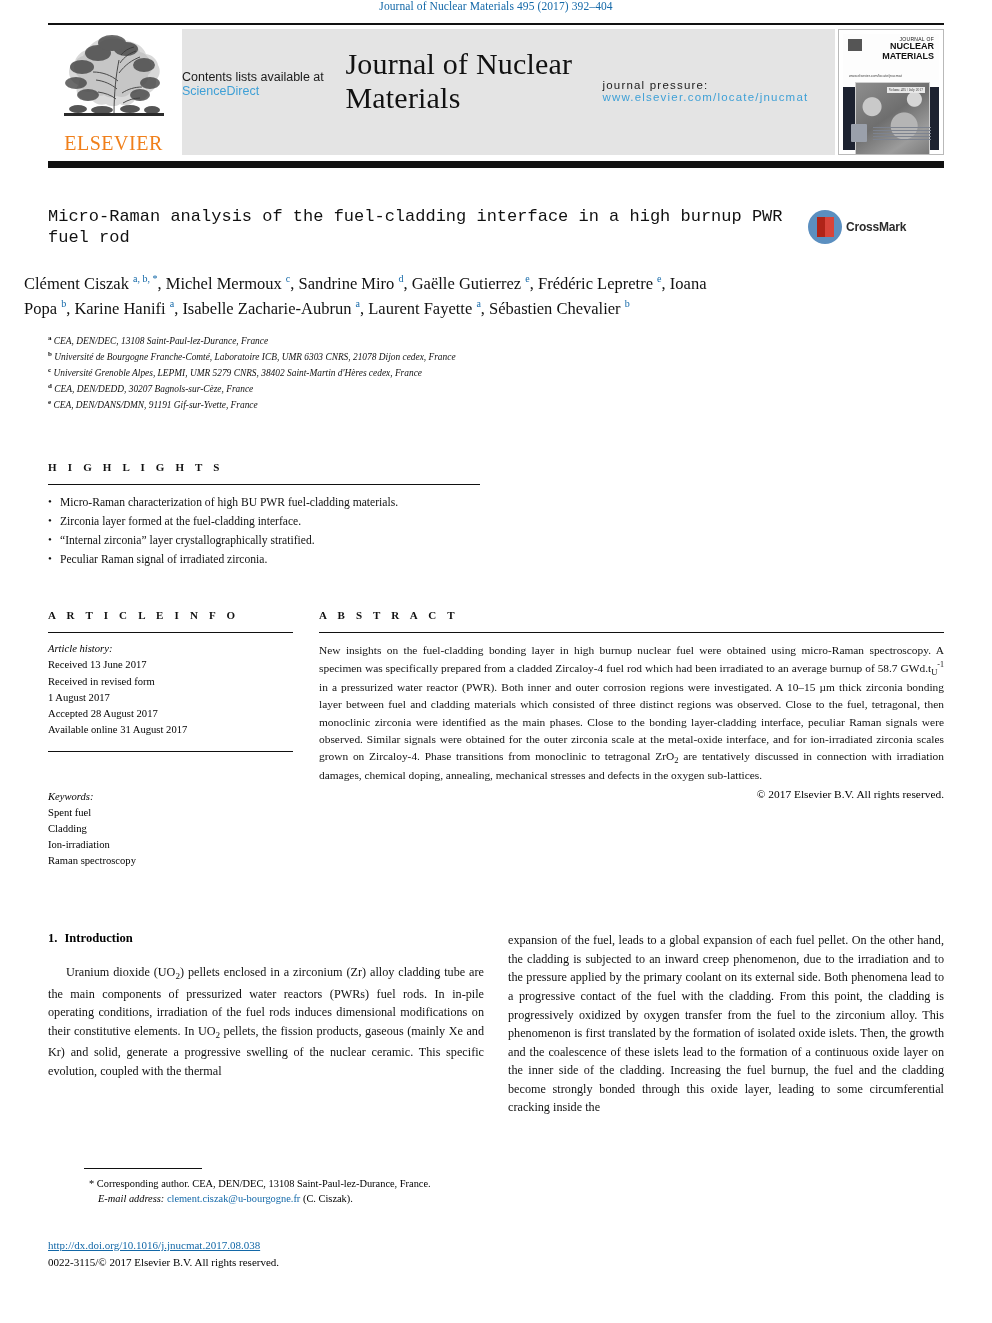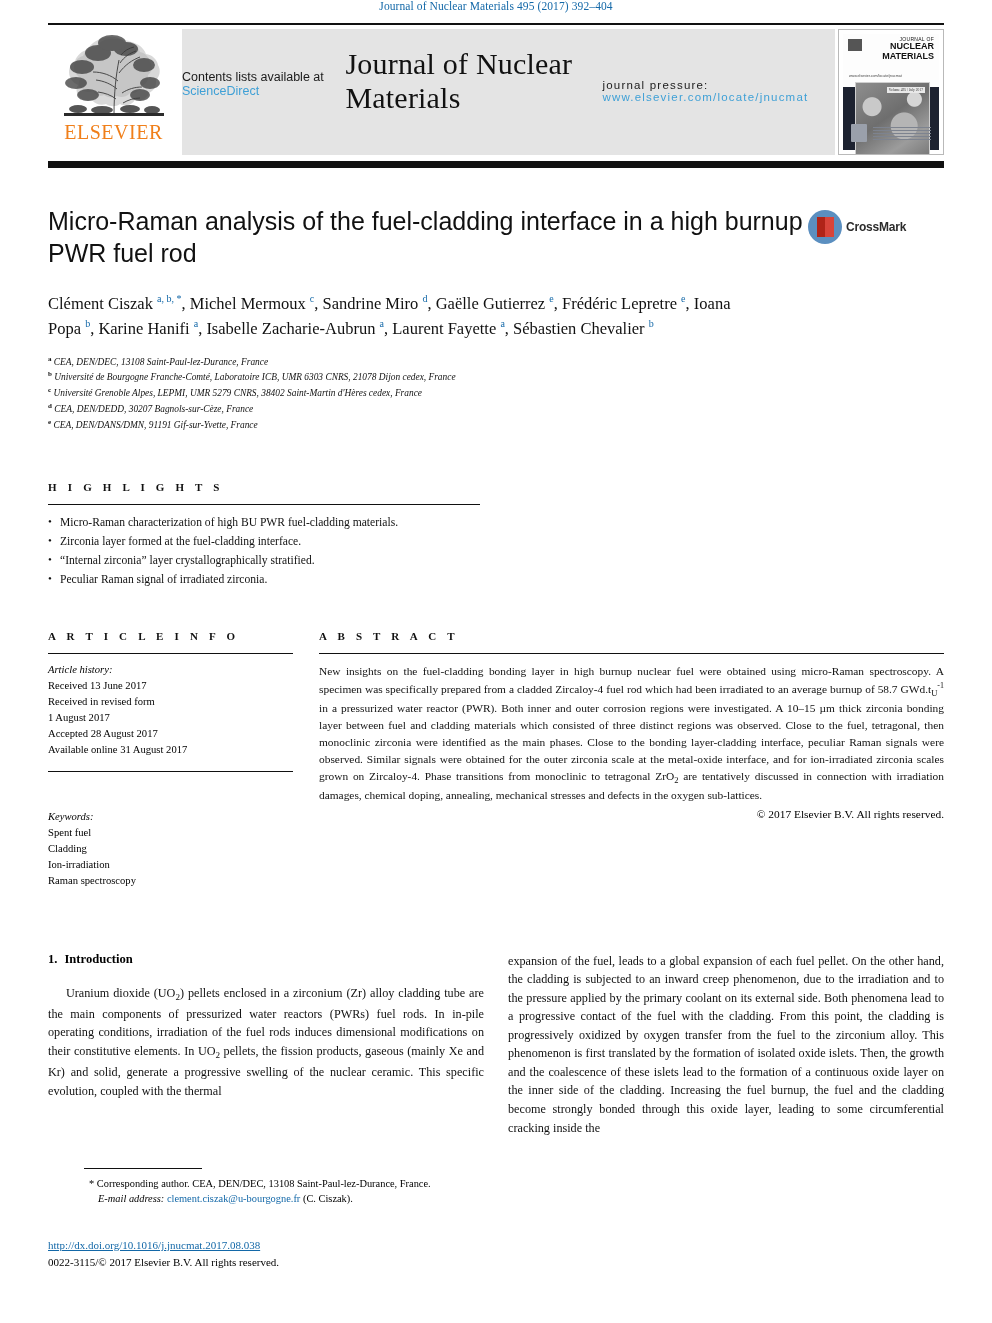--- a/index.html
+++ b/index.html
@@ -39,21 +39,21 @@
     display: flex;
     align-items: stretch;
     height: 126px;
   }
   .elsevier-logo {
     width: 131px;
     flex: 0 0 131px;
     display: flex;
     flex-direction: column;
     align-items: center;
-    justify-content: flex-start;
+    justify-content: space-between;
     padding-bottom: 2px;
   }
   .tree-svg { display:block; }
   .elsevier-word {
     font-family: "Liberation Serif", serif;
     font-size: 20px;
     letter-spacing: .5px;
     color: #f07f1a;
     line-height: 1;
     margin-top: 1px;
@@ -134,22 +134,22 @@
   }
 
   
   .title-area {
     margin: 38px 48px 0 48px;
     display: flex;
     align-items: flex-start;
   }
   .art-title {
     flex: 1 1 auto;
-    font-family: Liberation Sans, sans-serif;
-    font-size: 25px;
+    font-family: Liberation Mono, monospace;
+    font-size: 17px;
     line-height: 1.26;
     color: #111;
     max-width: 760px;
   }
   .crossmark {
     flex: 0 0 auto;
     margin-top: 4px;
     display: flex;
     align-items: center;
     gap: 4px;
@@ -166,21 +166,21 @@
     background: linear-gradient(90deg,#b02418 0 50%, #d8443a 50% 100%);
   }
   .cm-word {
     font-family:"Liberation Sans", sans-serif;
     font-weight: bold; font-size: 12px; color:#2b2b2b;
     letter-spacing:-.2px;
   }
 
   
   .authors {
-    margin: 22px 48px 0 48px;
+    margin: 22px 48px 0 24px;
     font-family: "Liberation Serif", serif;
     font-size: 16.5px;
     line-height: 1.5;
     color: #111;
     max-width: 690px;
   }
   .authors sup { font-size: 10px; color: #1368a8; vertical-align: super; }
 
   
   .affils {

